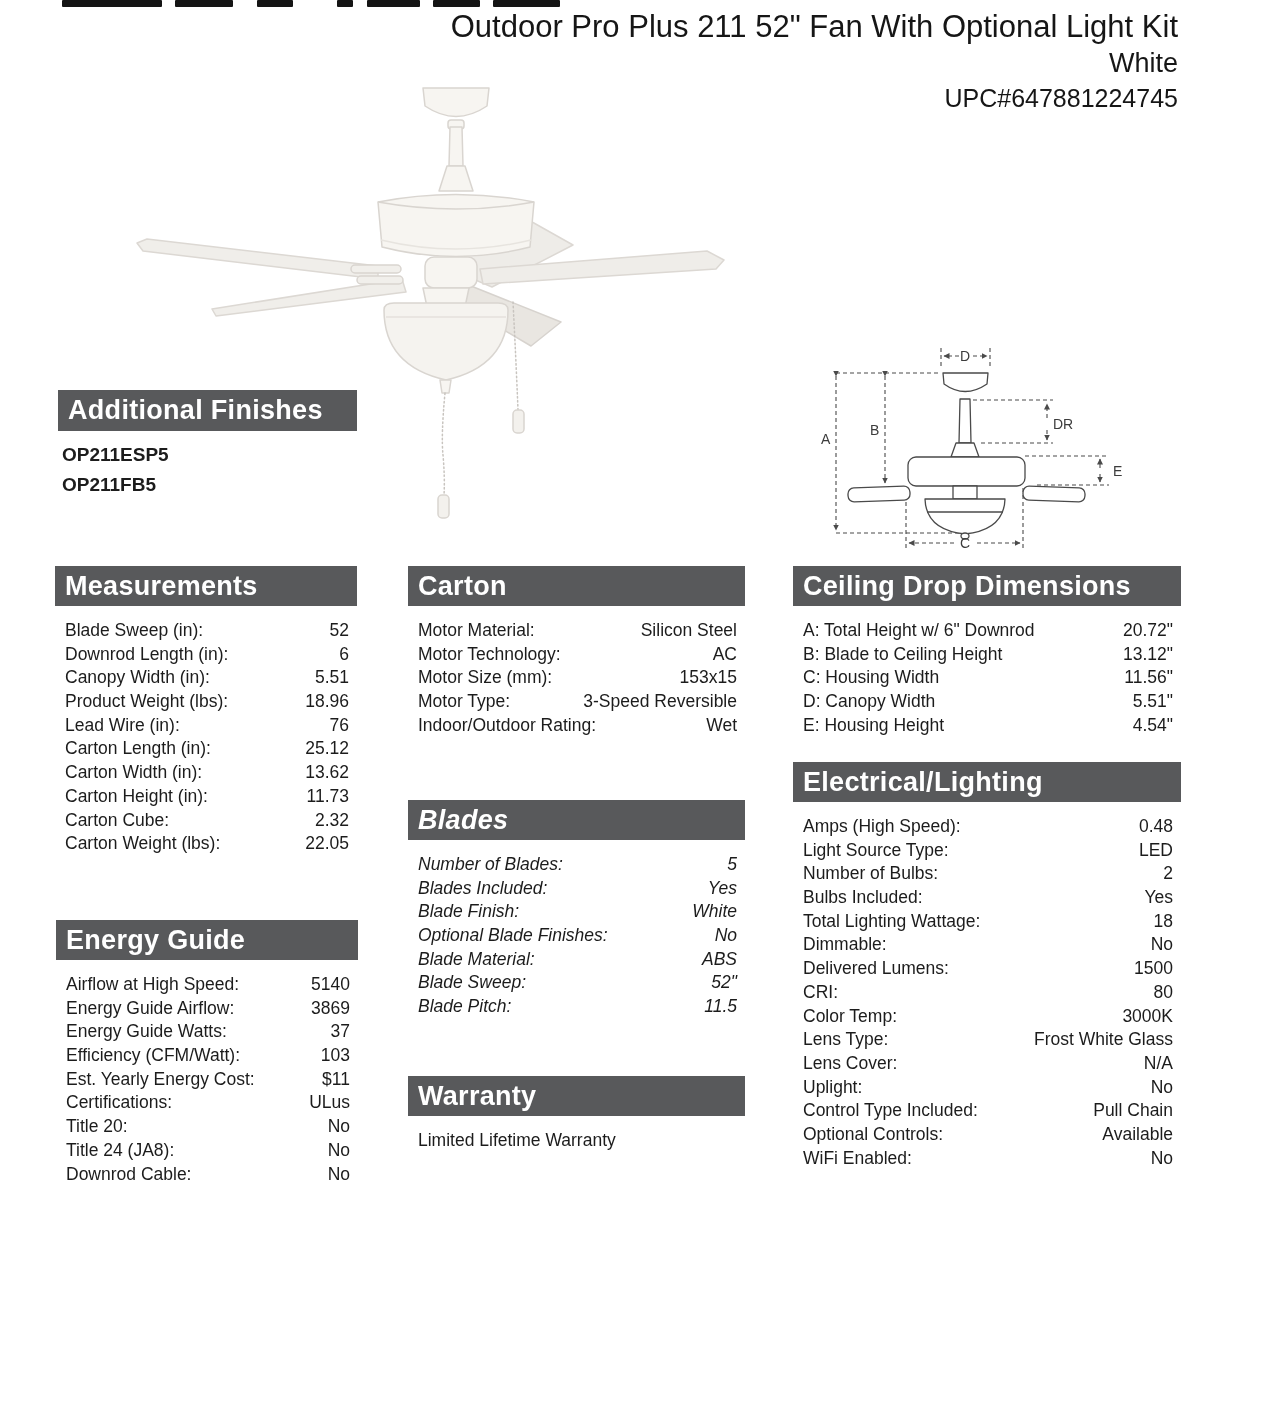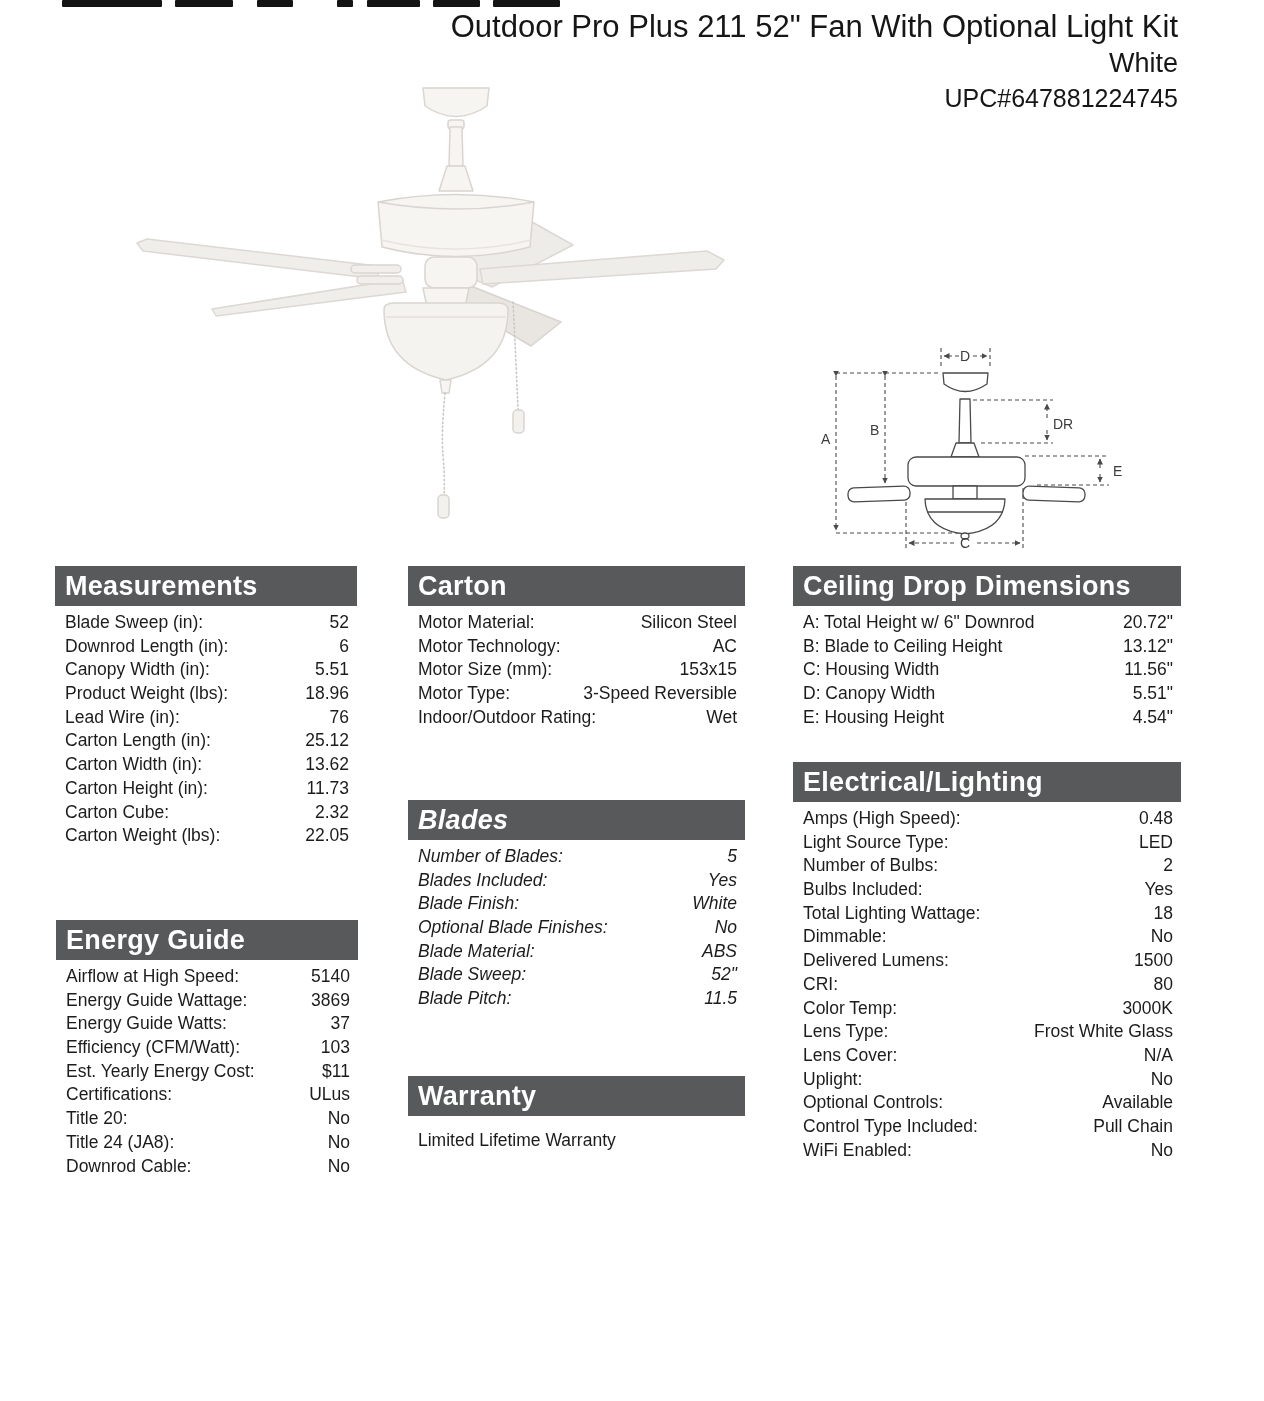--- a/index.html
+++ b/index.html
@@ -12,21 +12,21 @@
   
   .title-block{position:absolute;top:8px;right:86px;text-align:right;color:#161616;}
   .title-line{font-size:31px;line-height:38px;white-space:nowrap;}
   .finish-line{font-size:27px;line-height:34px;}
   .upc-line{font-size:25px;line-height:36px;}
 
   
   .spec{position:absolute;}
   .bar{height:40px;background:#58595b;color:#ffffff;font-weight:bold;font-size:27px;
        line-height:40px;padding-left:10px;letter-spacing:.3px;box-sizing:border-box;}
-  .rows{margin-top:5px;}
+  .rows{margin-top:13px;}
   .spec-row{display:flex;justify-content:space-between;font-size:17.5px;line-height:23.7px;
             height:23.7px;padding:0 8px 0 10px;white-space:nowrap;}
   .spec-label{text-align:left;}
   .spec-value{text-align:right;}
   .note{font-size:17.5px;line-height:24px;margin-top:12px;padding-left:10px;}
 
   #sec-finishes{left:58px;top:390px;width:299px;}
   #sec-finishes .bar{height:41px;line-height:41px;}
   .finish-list{margin-top:9px;padding-left:4px;}
   .finish-code{font-weight:bold;font-size:19px;line-height:30px;}
@@ -146,20 +146,27 @@
     </g>
 
     <text x="152" y="21" text-anchor="middle">D</text>
     <text x="8" y="104">A</text>
     <text x="57" y="95">B</text>
     <text x="240" y="89">DR</text>
     <text x="300" y="136">E</text>
     <text x="152" y="208" text-anchor="middle">C</text>
   </svg>
 
+  <section class="spec" id="sec-finishes">
+    <div class="bar">Additional Finishes</div>
+    <div class="finish-list">
+        <div class="finish-code">OP211ESP5</div>
+        <div class="finish-code">OP211FB5</div>
+      </div>
+  </section>
 
   <section class="spec" id="sec-measurements">
     <div class="bar">Measurements</div>
     <div class="rows">
         <div class="spec-row">
           <span class="spec-label">Blade Sweep (in):</span>
           <span class="spec-value">52</span>
         </div>
         <div class="spec-row">
           <span class="spec-label">Downrod Length (in):</span>
@@ -201,21 +208,21 @@
   </section>
 
   <section class="spec" id="sec-energy">
     <div class="bar">Energy Guide</div>
     <div class="rows">
         <div class="spec-row">
           <span class="spec-label">Airflow at High Speed:</span>
           <span class="spec-value">5140</span>
         </div>
         <div class="spec-row">
-          <span class="spec-label">Energy Guide Wattage:</span>
+          <span class="spec-label">Energy Guide Airflow:</span>
           <span class="spec-value">3869</span>
         </div>
         <div class="spec-row">
           <span class="spec-label">Energy Guide Watts:</span>
           <span class="spec-value">37</span>
         </div>
         <div class="spec-row">
           <span class="spec-label">Efficiency (CFM/Watt):</span>
           <span class="spec-value">103</span>
         </div>
@@ -378,27 +385,27 @@
         </div>
         <div class="spec-row">
           <span class="spec-label">Lens Cover:</span>
           <span class="spec-value">N/A</span>
         </div>
         <div class="spec-row">
           <span class="spec-label">Uplight:</span>
           <span class="spec-value">No</span>
         </div>
         <div class="spec-row">
+          <span class="spec-label">Control Type Included:</span>
+          <span class="spec-value">Pull Chain</span>
+        </div>
+        <div class="spec-row">
           <span class="spec-label">Optional Controls:</span>
           <span class="spec-value">Available</span>
         </div>
         <div class="spec-row">
-          <span class="spec-label">Control Type Included:</span>
-          <span class="spec-value">Pull Chain</span>
-        </div>
-        <div class="spec-row">
           <span class="spec-label">WiFi Enabled:</span>
           <span class="spec-value">No</span>
         </div>
       </div>
   </section>
 
 </div>
 
 </body></html>

